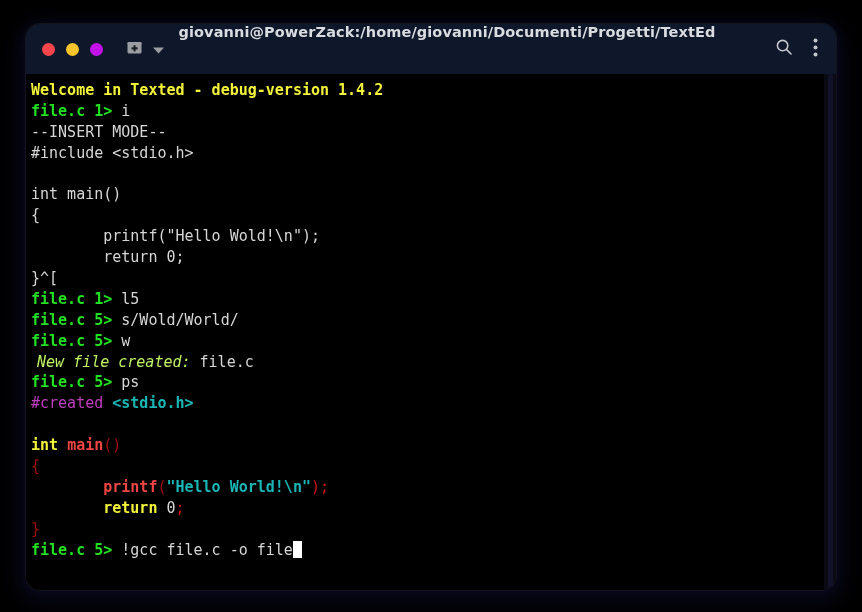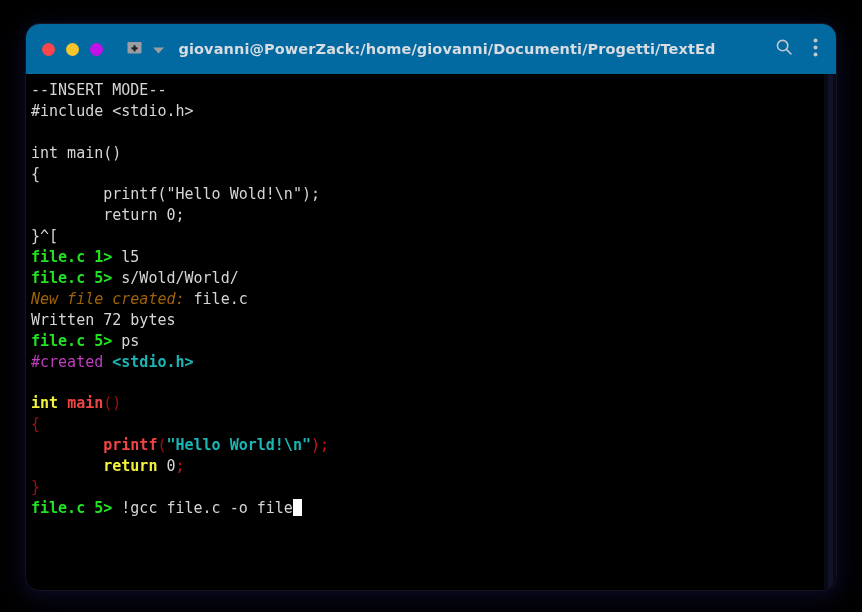--- a/index.html
+++ b/index.html
@@ -34,23 +34,22 @@
     background: #000000;
     box-shadow: 0 0 0 1px #15151d,
                 0 6px 26px 6px rgba(8,8,26,0.95),
                 0 2px 10px 2px rgba(10,10,40,0.9);
   }
 
   
   #titlebar {
     position: relative;
     height: 50px;
-    background: #0369a1;
-    display: flex;
-    align-items: center;
+    background: #0f172a;
+    display: flex;
     padding: 0 14px 0 16px;
     box-sizing: border-box;
   }
 
   .traffic-lights {
     display: flex;
     align-items: center;
     gap: 11px;
     flex: 0 0 auto;
   }
@@ -132,21 +131,21 @@
     white-space: pre;
     color: #d6d6d6;
     height: 20.9px;
   }
 
   
   .c-white     { color: #d6d6d6; }
   .c-brwhite   { color: #ef4444; font-weight: bold; }
   .c-yellow    { color: #f2f23a; font-weight: bold; }
   .c-green     { color: #22e022; font-weight: bold; }
-  .c-cyan-i    { color: #a16207; font-style: italic; }
+  .c-cyan-i    { color: #bef264; font-style: italic; margin-left: 6px; }
   .c-cyanstr   { color: #1ab5b5; font-weight: bold; }
   .c-magenta   { color: #c03ec0; }
   .c-dred      { color: #a01010; }
   .c-red       { color: #d11515; }
 
   .cursor-block {
     display: inline-block;
     width: 9px;
     height: 17px;
     background: #ffffff;
@@ -198,32 +197,34 @@
             <circle cx="2.5" cy="2.6" r="2" fill="#c3c6cb"></circle>
             <circle cx="2.5" cy="9.5" r="2" fill="#c3c6cb"></circle>
             <circle cx="2.5" cy="16.4" r="2" fill="#c3c6cb"></circle>
           </svg>
         </span>
       </div>
     </div>
 
     <div id="terminal-body">
       <div id="terminal-lines">
+          <div class="term-line"><span class="c-yellow">Welcome in Texted - debug-version 1.4.2</span></div>
+          <div class="term-line"><span class="c-green">file.c 1&gt;</span><span class="c-white"> i</span></div>
           <div class="term-line"><span class="c-white">--INSERT MODE--</span></div>
           <div class="term-line"><span class="c-white">#include &lt;stdio.h&gt;</span></div>
           <div class="term-line"><span class="c-white"></span>&nbsp;</div>
           <div class="term-line"><span class="c-white">int main()</span></div>
           <div class="term-line"><span class="c-white">{</span></div>
           <div class="term-line"><span class="c-white">        printf("Hello Wold!\n");</span></div>
           <div class="term-line"><span class="c-white">        return 0;</span></div>
           <div class="term-line"><span class="c-white">}^[</span></div>
           <div class="term-line"><span class="c-green">file.c 1&gt;</span><span class="c-white"> l5</span></div>
           <div class="term-line"><span class="c-green">file.c 5&gt;</span><span class="c-white"> s/Wold/World/</span></div>
+          <div class="term-line"><span class="c-green">file.c 5&gt;</span><span class="c-white"> w</span></div>
           <div class="term-line"><span class="c-cyan-i">New file created:</span><span class="c-white"> file.c</span></div>
-          <div class="term-line"><span class="c-white">Written 72 bytes</span></div>
           <div class="term-line"><span class="c-green">file.c 5&gt;</span><span class="c-white"> ps</span></div>
           <div class="term-line"><span class="c-magenta">#created</span><span class="c-white"> </span><span class="c-cyanstr">&lt;stdio.h&gt;</span></div>
           <div class="term-line"><span class="c-white"></span>&nbsp;</div>
           <div class="term-line"><span class="c-yellow">int</span><span class="c-white"> </span><span class="c-brwhite">main</span><span class="c-dred">()</span></div>
           <div class="term-line"><span class="c-dred">{</span></div>
           <div class="term-line"><span class="c-white">        </span><span class="c-brwhite">printf</span><span class="c-dred">(</span><span class="c-cyanstr">"Hello World!\n"</span><span class="c-red">);</span></div>
           <div class="term-line"><span class="c-white">        </span><span class="c-yellow">return</span><span class="c-white"> </span><span class="c-white">0</span><span class="c-red">;</span></div>
           <div class="term-line"><span class="c-dred">}</span></div>
           <div class="term-line"><span class="c-green">file.c 5&gt;</span><span class="c-white"> !gcc file.c -o file</span><span class="cursor-block"></span></div>
         </div>

